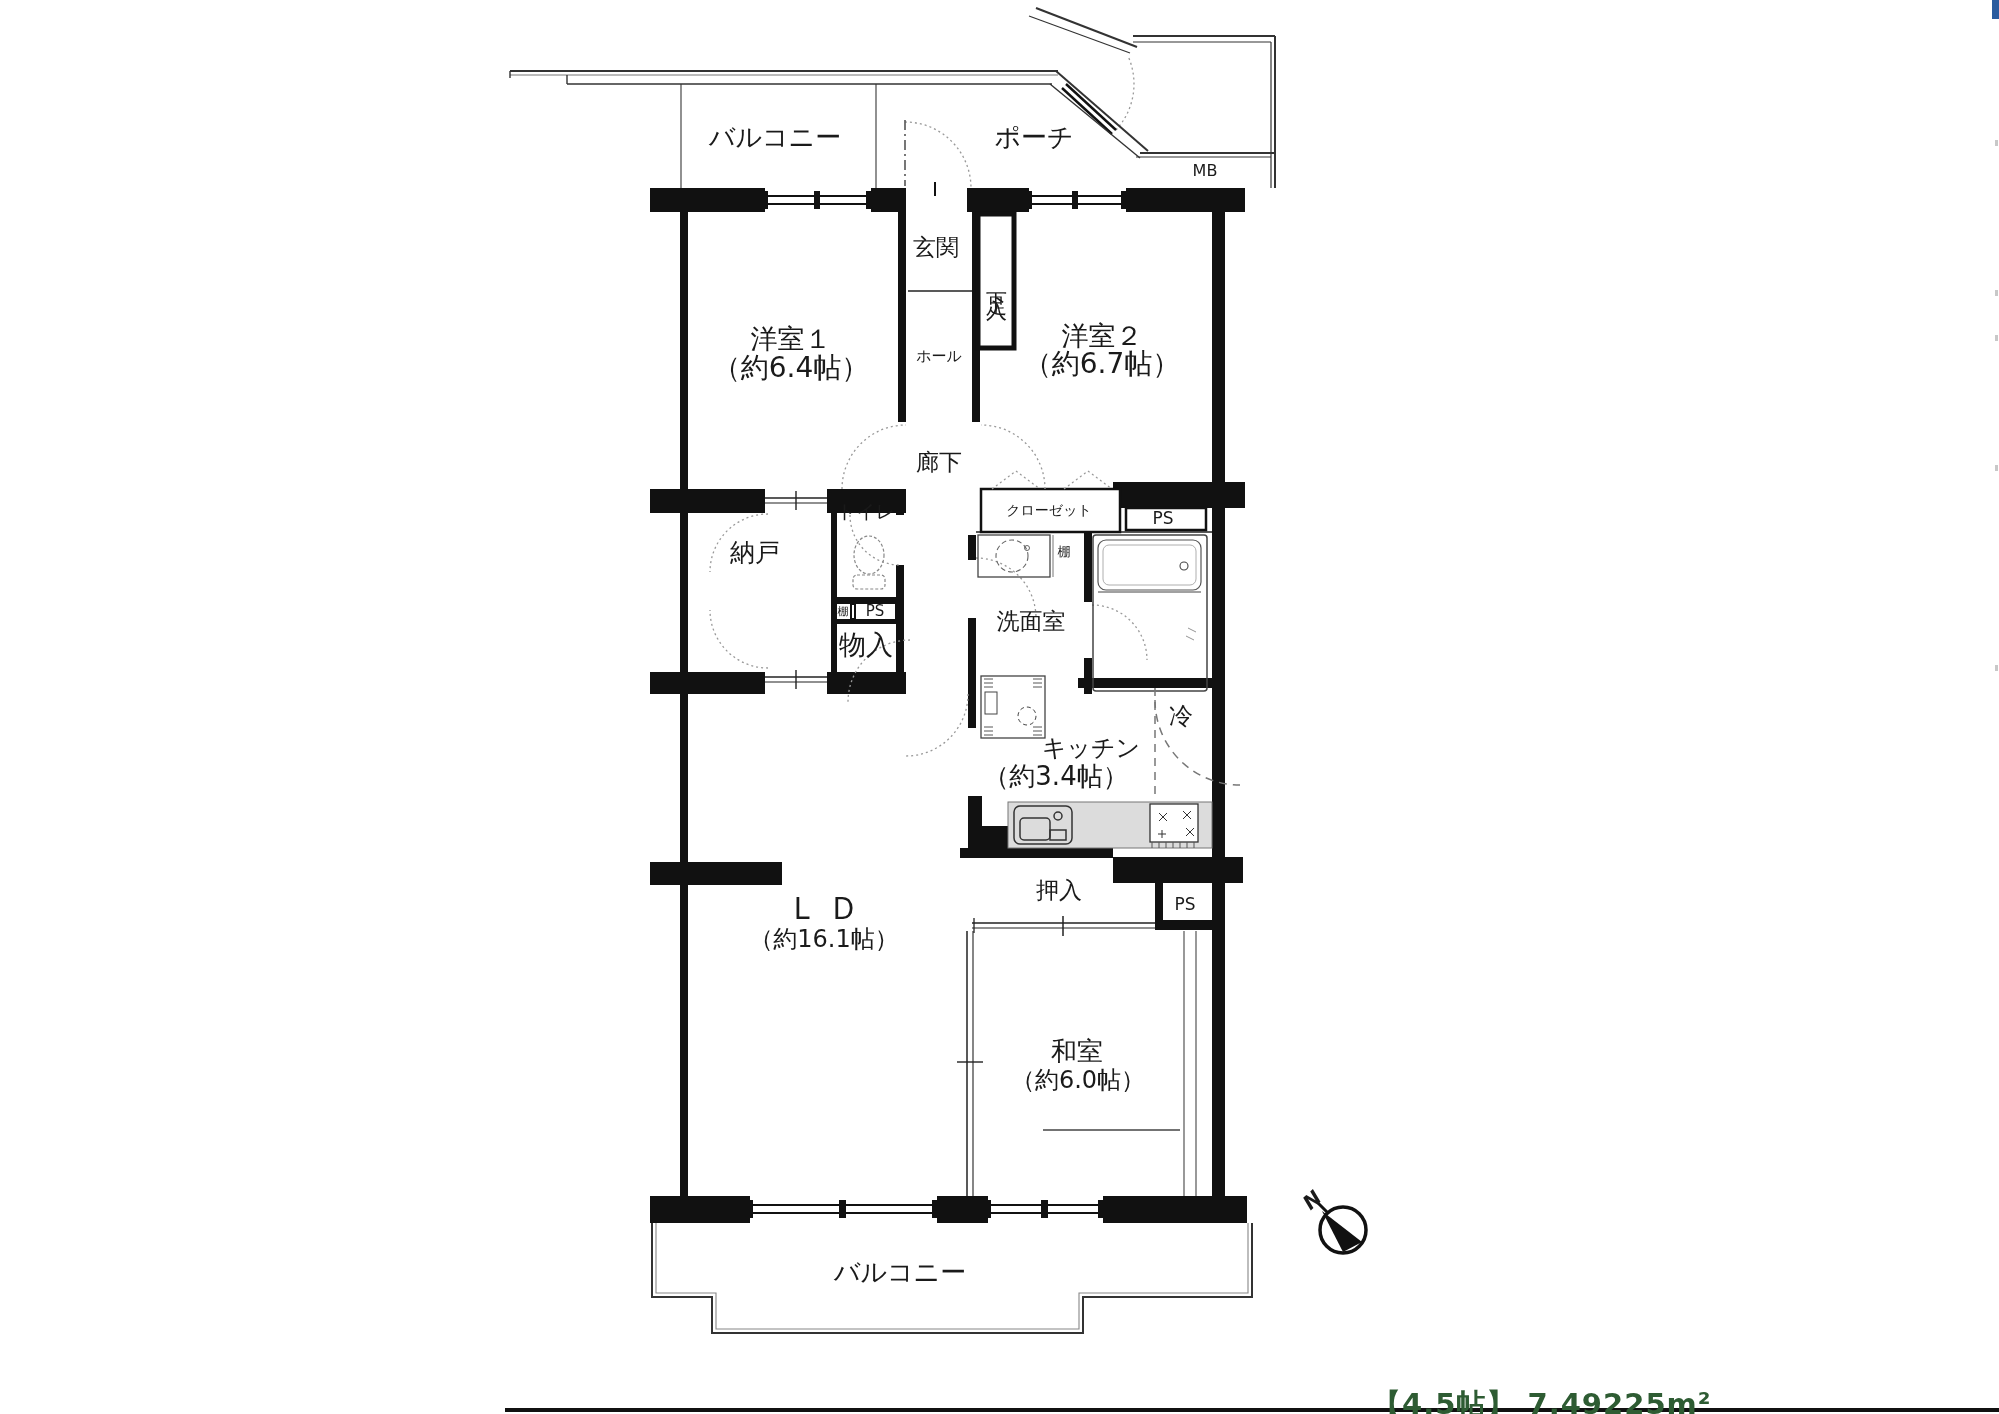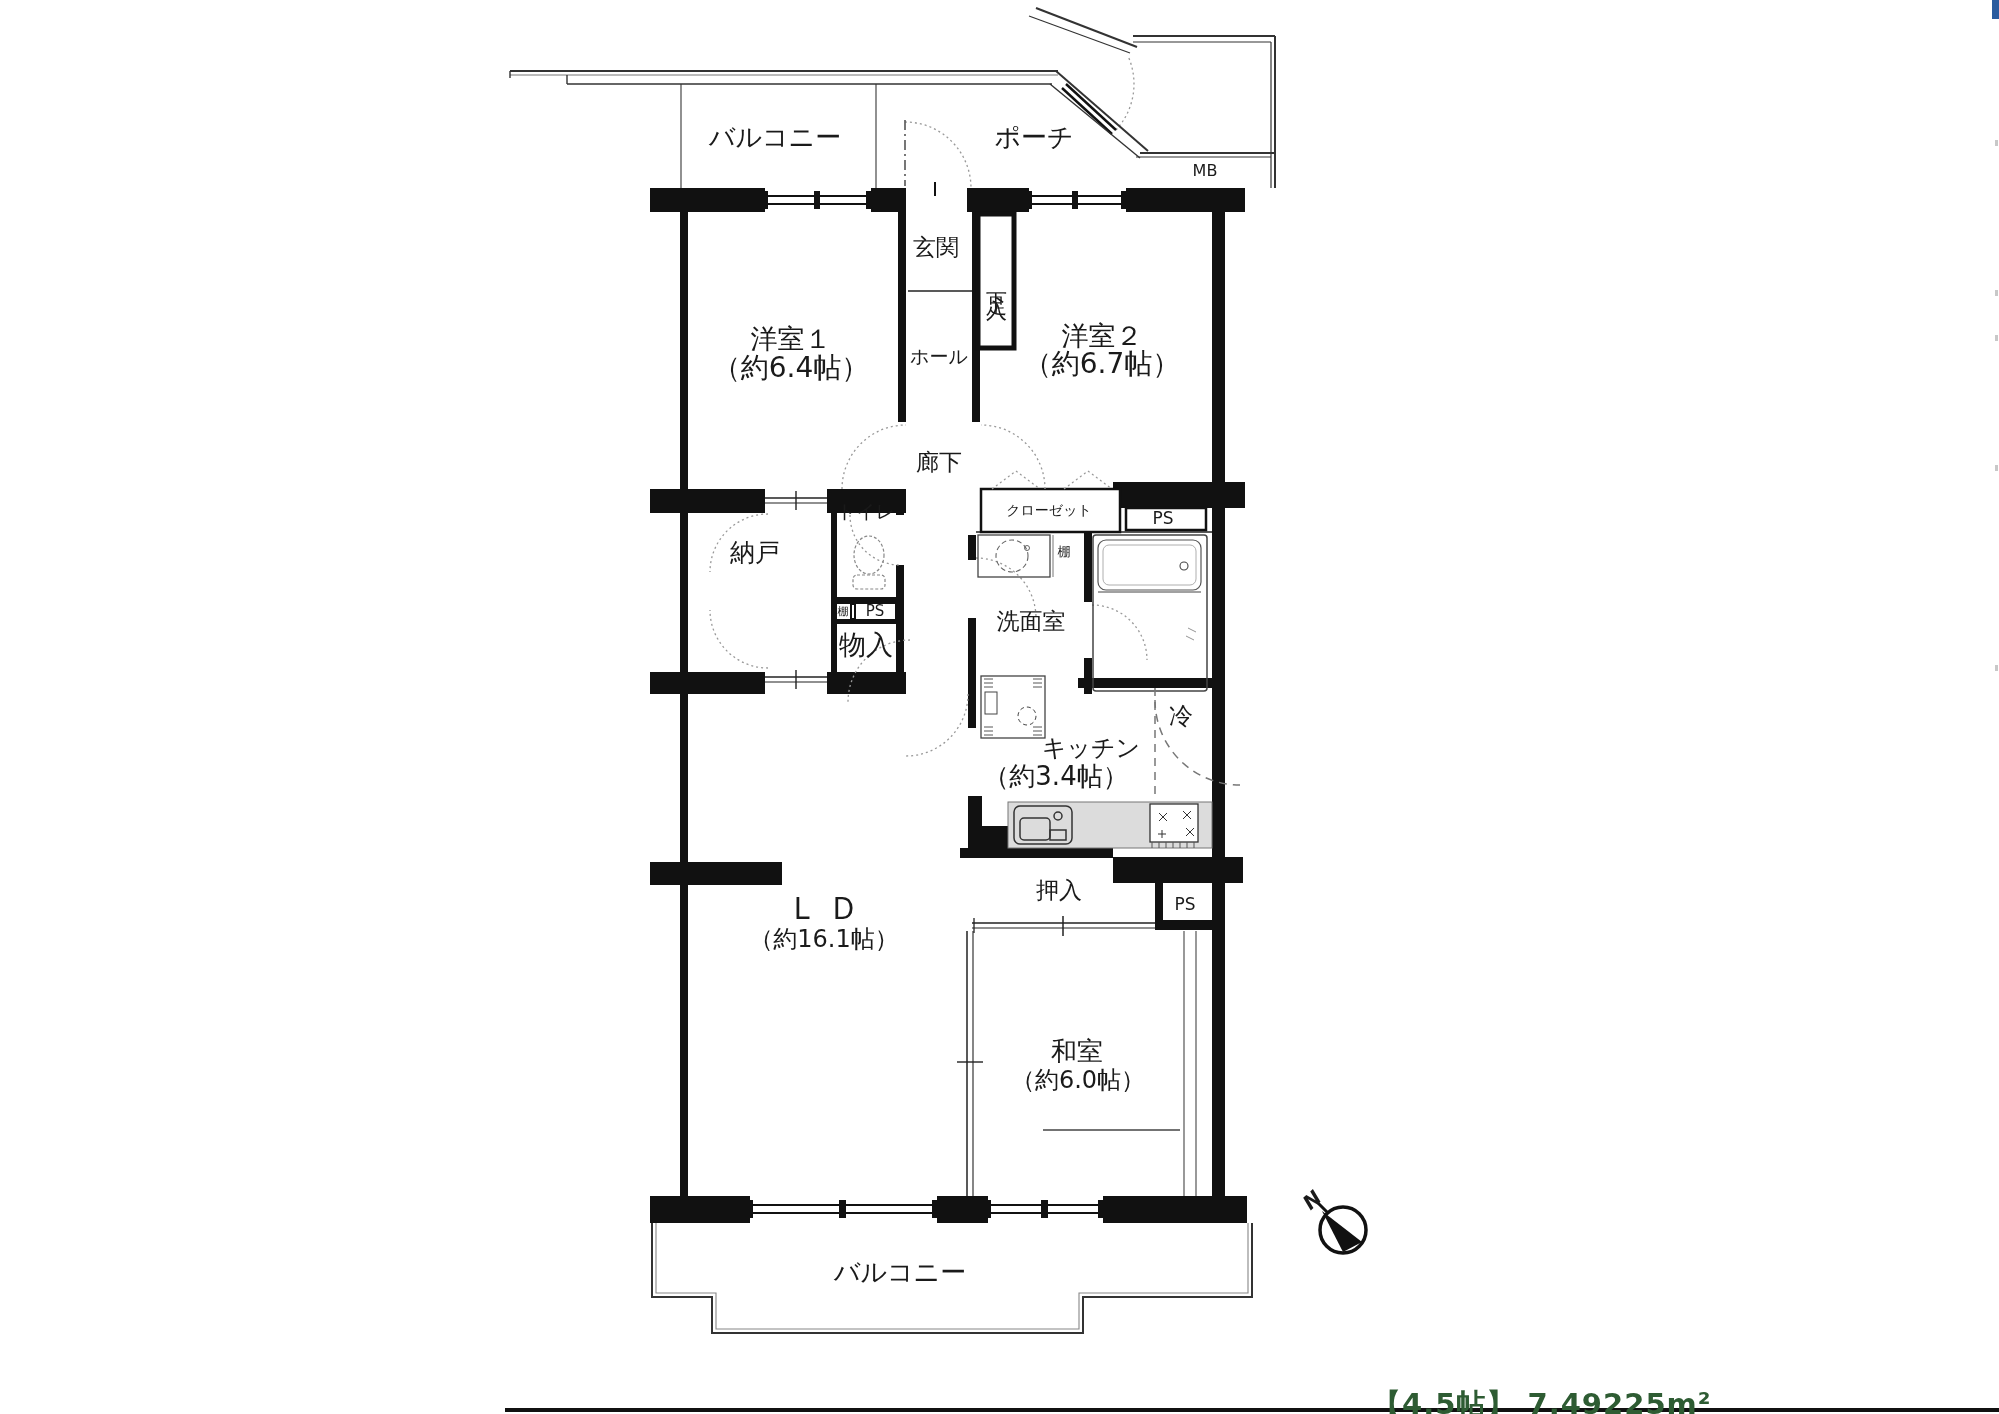--- a/index.html
+++ b/index.html
@@ -261,21 +261,21 @@
     </g>
   </g>
 </svg>
 
 <div>
   <div class="lbl" style="left:775px;top:137px;font-size:26px">バルコニー</div>
   <div class="lbl" style="left:1034px;top:137px;font-size:26px">ポーチ</div>
   <div class="lbl" style="left:1205px;top:171px;font-size:16px">MB</div>
   <div class="lbl" style="left:936px;top:247px;font-size:23px">玄関</div>
   <div class="lbl vert" style="left:996px;top:281px;font-size:21px">下足入</div>
-  <div class="lbl" style="left:939px;top:356px;font-size:19px">ホール</div>
+  <div class="lbl" style="left:939px;top:356px;font-size:15px">ホール</div>
   <div class="lbl" style="left:939px;top:462px;font-size:23px">廊下</div>
   <div class="lbl" style="left:791px;top:338px;font-size:27px">洋室１</div>
   <div class="lbl" style="left:791px;top:368px;font-size:28px">（約6.4帖）</div>
   <div class="lbl" style="left:1102px;top:335px;font-size:27px">洋室２</div>
   <div class="lbl" style="left:1102px;top:364px;font-size:28px">（約6.7帖）</div>
   <div class="lbl" style="left:755px;top:552px;font-size:25px">納戸</div>
   <div class="lbl" style="left:866px;top:511px;font-size:19px">トイレ</div>
   <div class="lbl" style="left:843px;top:611px;font-size:11px">棚</div>
   <div class="lbl" style="left:875px;top:611px;font-size:15px">PS</div>
   <div class="lbl" style="left:866px;top:644px;font-size:27px">物入</div>

